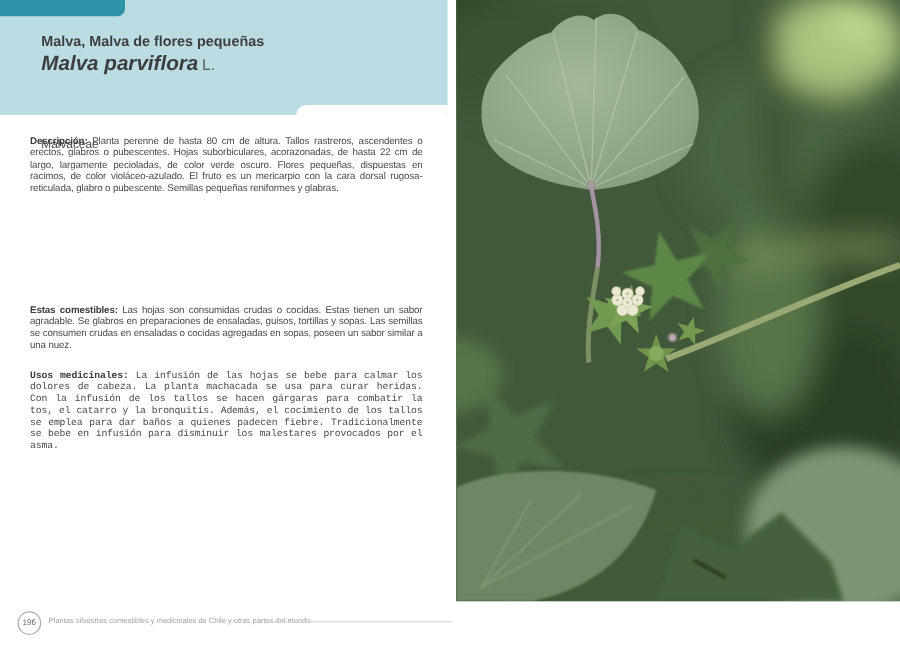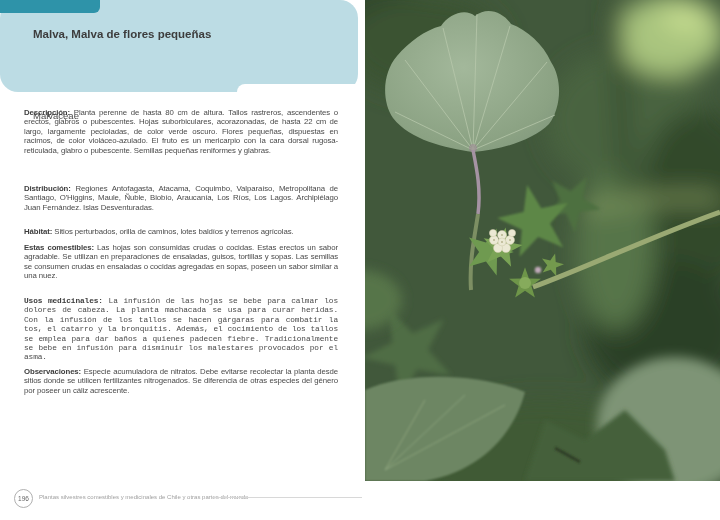--- a/index.html
+++ b/index.html
@@ -10,21 +10,20 @@
     -webkit-font-smoothing:antialiased;
   }
   .spread{position:relative;width:720px;height:520px;background:var(--page-bg,#fff);}
 
   
   .left-page{position:absolute;left:0;top:0;width:362px;height:520px;background:var(--page-bg,#fff);}
 
   .header-band{
     position:absolute;left:0;top:0;width:358px;height:92px;
     background:var(--header-bg,#bcdce4);
-    border-radius:18px;
   }
   .header-tab{
     position:absolute;left:0;top:0;width:100px;height:13px;
     background:var(--header-tab,#2e93a9);
     border-bottom-right-radius:6px;
   }
   .header-notch{
     position:absolute;right:0;bottom:0;width:121px;height:8px;
     background:var(--page-bg,#fff);
     border-top-left-radius:8px;
@@ -81,29 +80,29 @@
 <body>
 
 <div class="spread">
 
   <div class="left-page">
 
     <div class="header-band">
       <div class="header-tab"></div>
       <div class="header-notch"></div>
       <div class="common-name">Malva, Malva de flores pequeñas</div>
+      <div class="sci-line">
+        <span class="sci-name">Malva parviflora</span><span class="sci-author">L.</span>
+      </div>
       <div class="family-name">Malvaceae</div>
     </div>
 
     <p class="section" id="sec0"><b>Descripción:</b> <span>Planta perenne de hasta 80 cm de altura. Tallos rastreros, ascendentes o erectos, glabros o pubescentes. Hojas suborbiculares, acorazonadas, de hasta 22 cm de largo, largamente pecioladas, de color verde oscuro. Flores pequeñas, dispuestas en racimos, de color violáceo-azulado. El fruto es un mericarpio con la cara dorsal rugosa-reticulada, glabro o pubescente. Semillas pequeñas reniformes y glabras.</span></p>
-    <p class="section" id="sec1"><b>Distribución:</b> <span>Regiones Antofagasta, Atacama, Coquimbo, Valparaíso, Metropolitana de Santiago, O'Higgins, Maule, Ñuble, Biobío, Araucanía, Los Ríos, Los Lagos. Archipiélago Juan Fernández. Islas Desventuradas.</span></p>
-    <p class="section" id="sec2"><b>Hábitat:</b> <span>Sitios perturbados, orilla de caminos, lotes baldíos y terrenos agrícolas.</span></p>
-    <p class="section" id="sec3"><b>Estas comestibles:</b> <span>Las hojas son consumidas crudas o cocidas. Estas erectos un sabor agradable. Se utilizan en preparaciones de ensaladas, guisos, tortillas y sopas. Las semillas se consumen crudas en ensaladas o cocidas agregadas en sopas, poseen un sabor similar a una nuez.</span></p>
+    <p class="section" id="sec3"><b>Estas comestibles:</b> <span>Las hojas son consumidas crudas o cocidas. Estas tienen un sabor agradable. Se glabros en preparaciones de ensaladas, guisos, tortillas y sopas. Las semillas se consumen crudas en ensaladas o cocidas agregadas en sopas, poseen un sabor similar a una nuez.</span></p>
     <p class="section" id="sec4"><b>Usos medicinales:</b> <span>La infusión de las hojas se bebe para calmar los dolores de cabeza. La planta machacada se usa para curar heridas. Con la infusión de los tallos se hacen gárgaras para combatir la tos, el catarro y la bronquitis. Además, el cocimiento de los tallos se emplea para dar baños a quienes padecen fiebre. Tradicionalmente se bebe en infusión para disminuir los malestares provocados por el asma.</span></p>
-    <p class="section" id="sec5"><b>Observaciones:</b> <span>Especie acumuladora de nitratos. Debe evitarse recolectar la planta desde sitios donde se utilicen fertilizantes nitrogenados. Se diferencia de otras especies del género por poseer un cáliz acrescente.</span></p>
 
     <div class="pagenum pagenum-left">196</div>
     <div class="book-title">Plantas silvestres comestibles y medicinales de Chile y otras partes del mundo</div>
   </div>
 
   <div class="footer-rule"></div>
 
   <div class="right-page">
     <div class="photo" aria-label="Close-up photograph of a Malva parviflora plant with lobed grey-green leaves and a cluster of small whitish flower buds">
       <svg width="355" height="481" viewBox="0 0 355 481" xmlns="http://www.w3.org/2000/svg">

